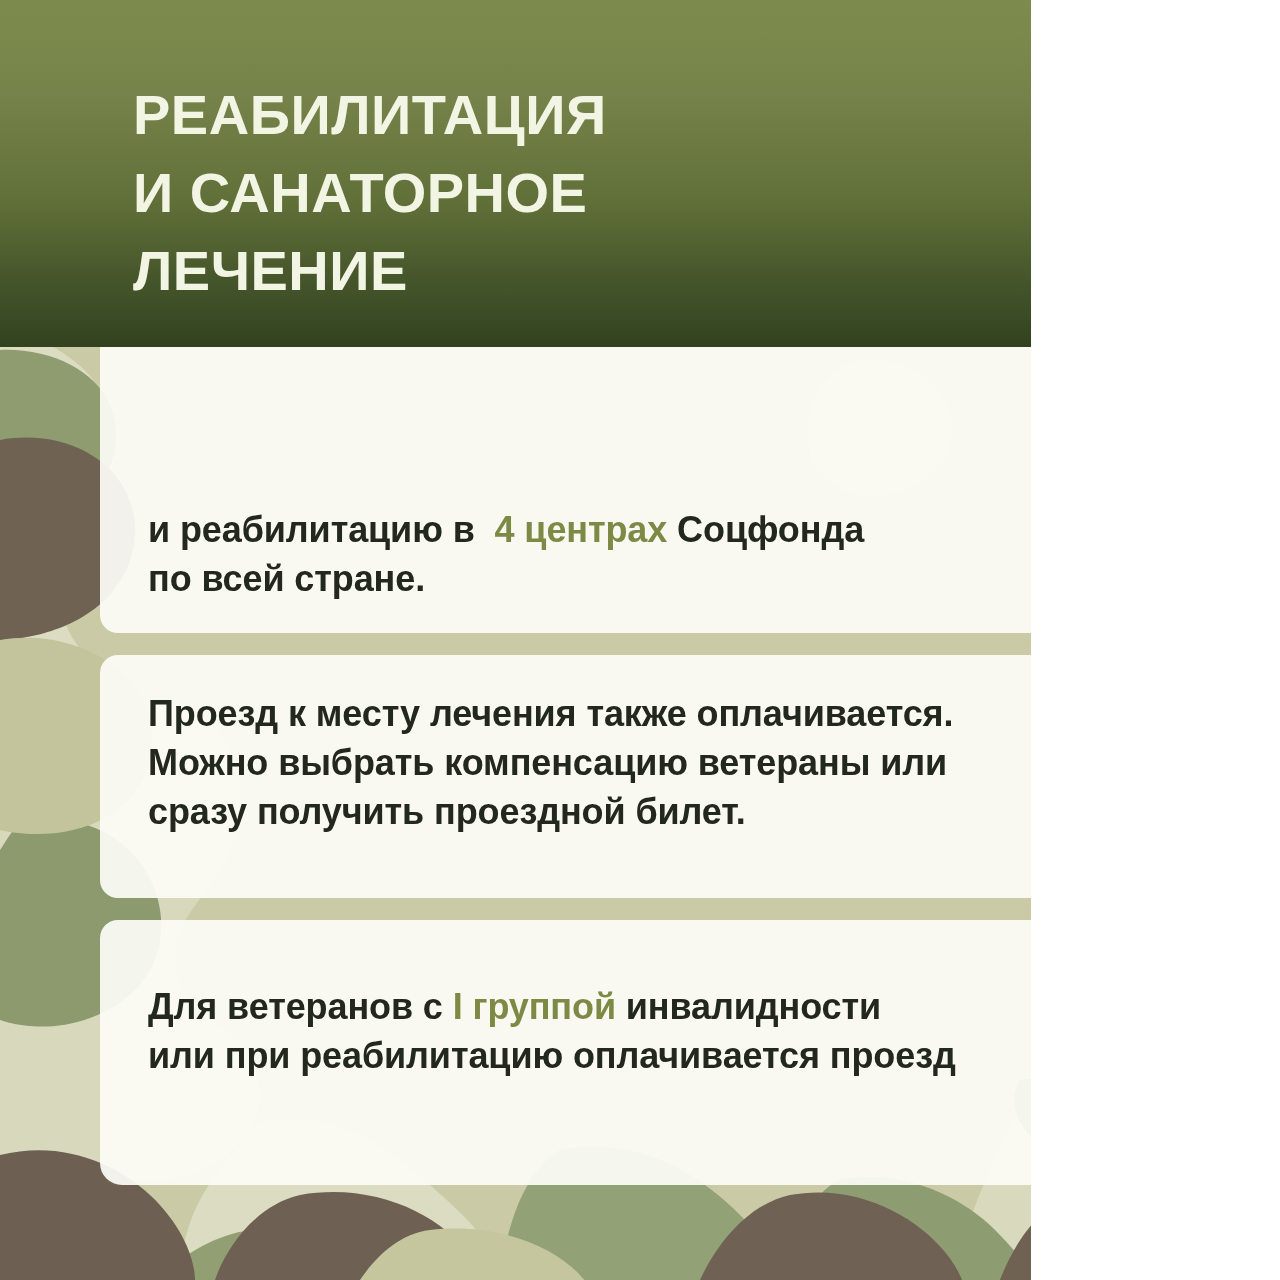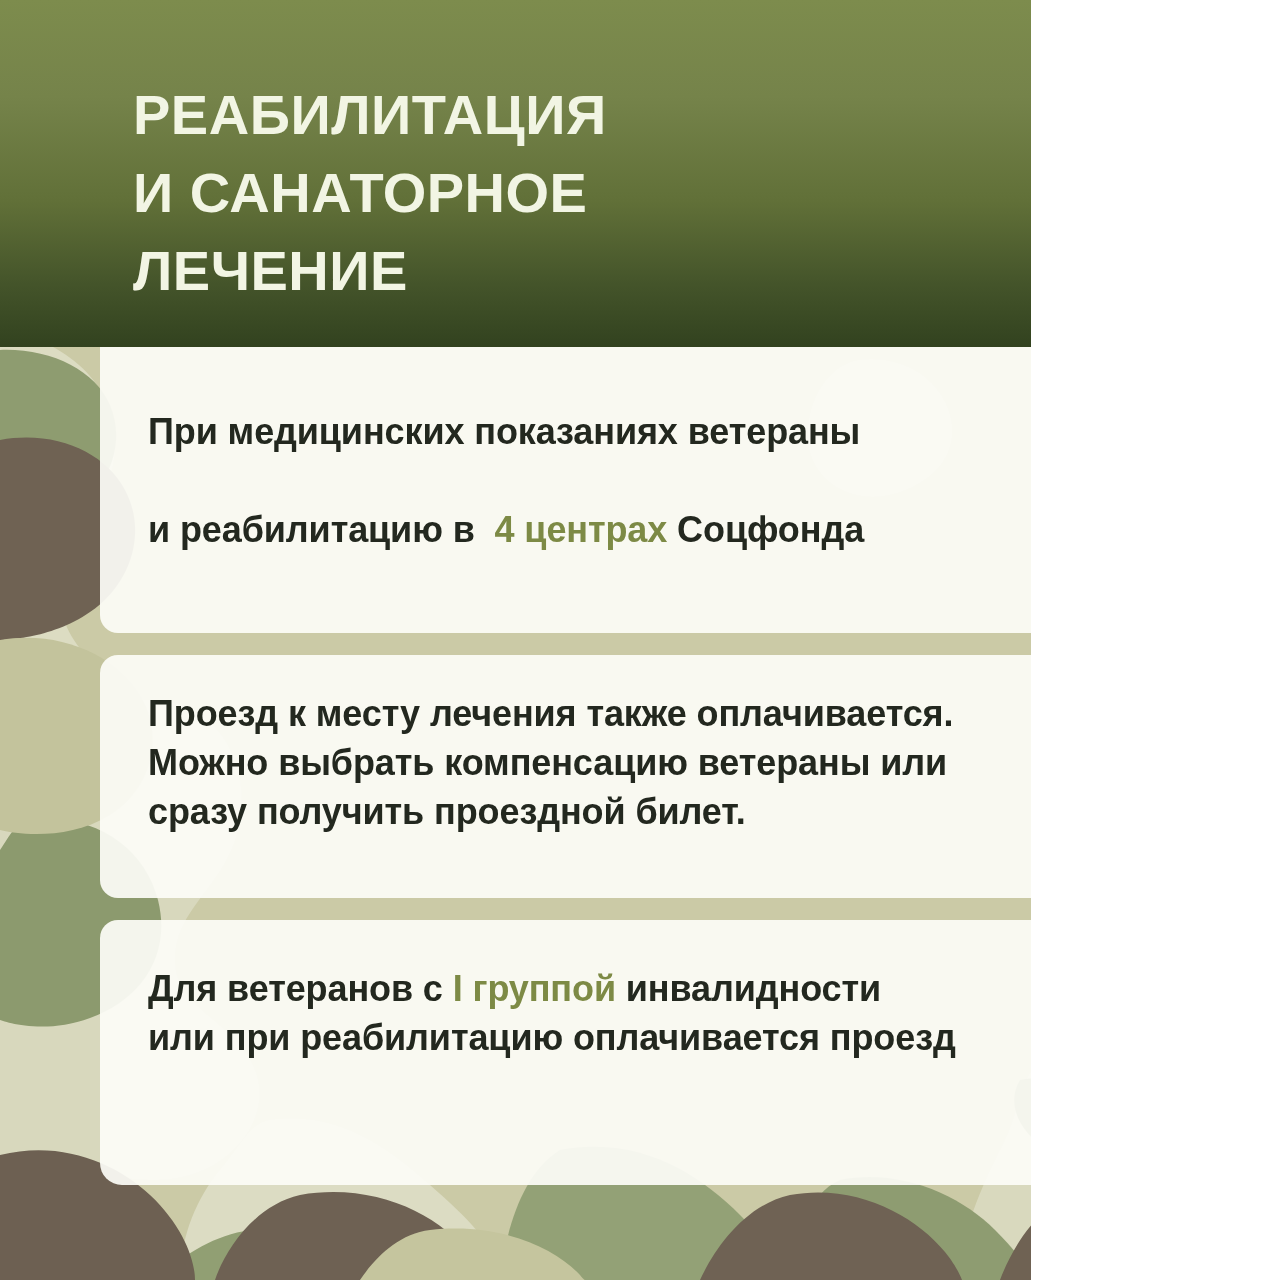--- a/index.html
+++ b/index.html
@@ -92,21 +92,21 @@
   .card p {
     margin: 0;
     color: #23281f;
     font-size: 36px;
     line-height: 49px;
     font-weight: 700;
     letter-spacing: -0.1px;
   }
   .card-1 p { padding-top: 60px; }
   .card-2 p { padding-top: 34px; }
-  .card-3 p { padding-top: 44px; }
+  .card-3 p { padding-top: 62px; }
 
   .hl {
     color: #7d8a45;
   }
 </style>
 </head>
 <body>
 
 <div id="poster">
 
@@ -182,23 +182,24 @@
         <circle cx="66" cy="47" r="19"></circle>
       </g>
       <path d="M62 8 L40 92" stroke="#f3f6e6" stroke-width="11" stroke-linecap="round" fill="none"></path>
     </svg>
   </div>
 
   <div class="cards">
 
     <div class="card card-1">
       <p>
-        <span>При медицинских показаниях ветераны</span><br>
+        <br>
         <br>
         <span>и реабилитацию в&nbsp; </span><span class="hl">4 центрах</span><span> Соцфонда</span><br>
+        <span>по всей стране.</span>
       </p>
     </div>
 
     <div class="card-gap"></div>
 
     <div class="card card-2">
       <p>
         <span>Проезд к месту лечения также оплачивается.</span><br>
         <span>Можно выбрать компенсацию ветераны или</span><br>
         <span>сразу получить проездной билет.</span>

